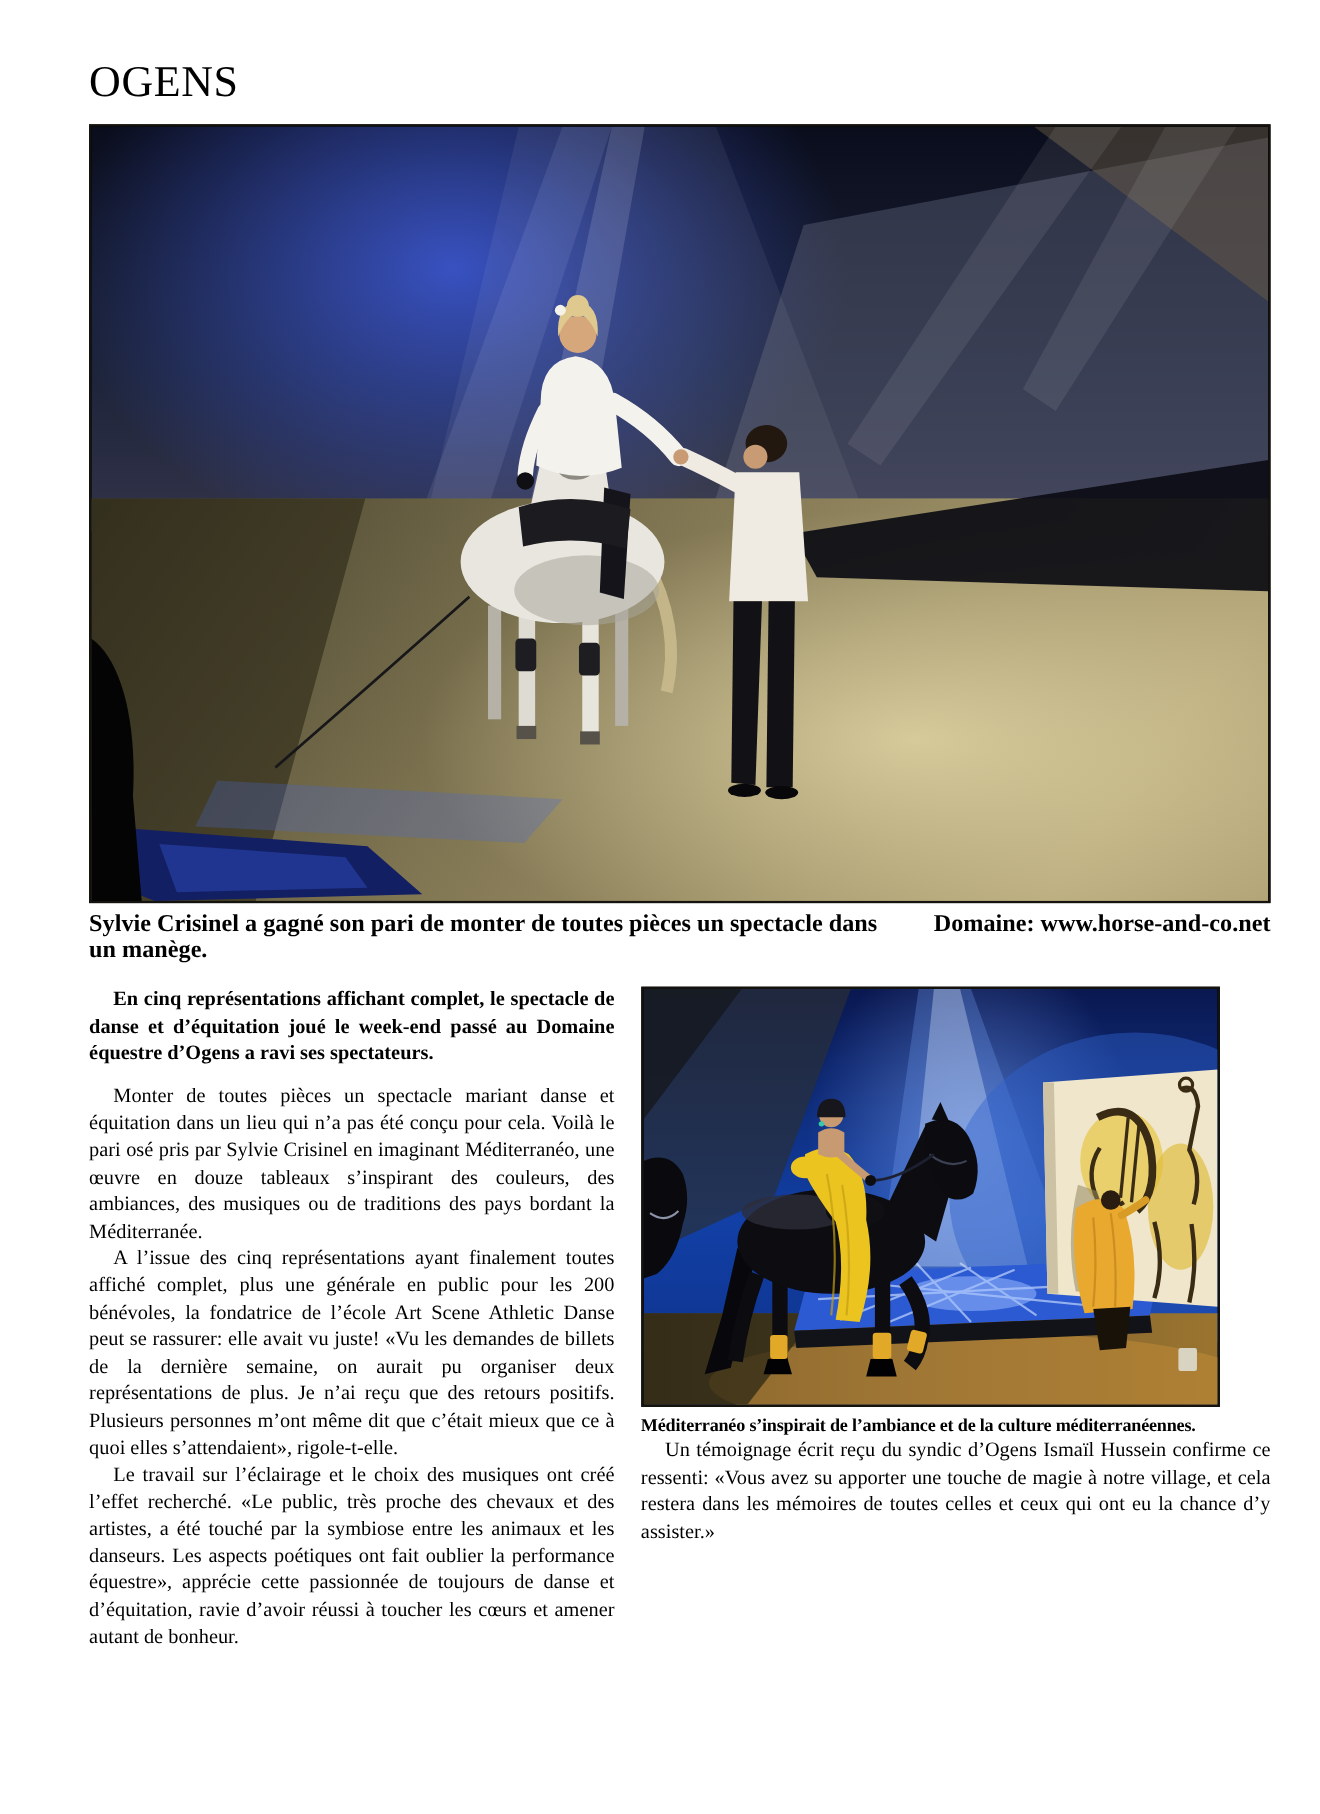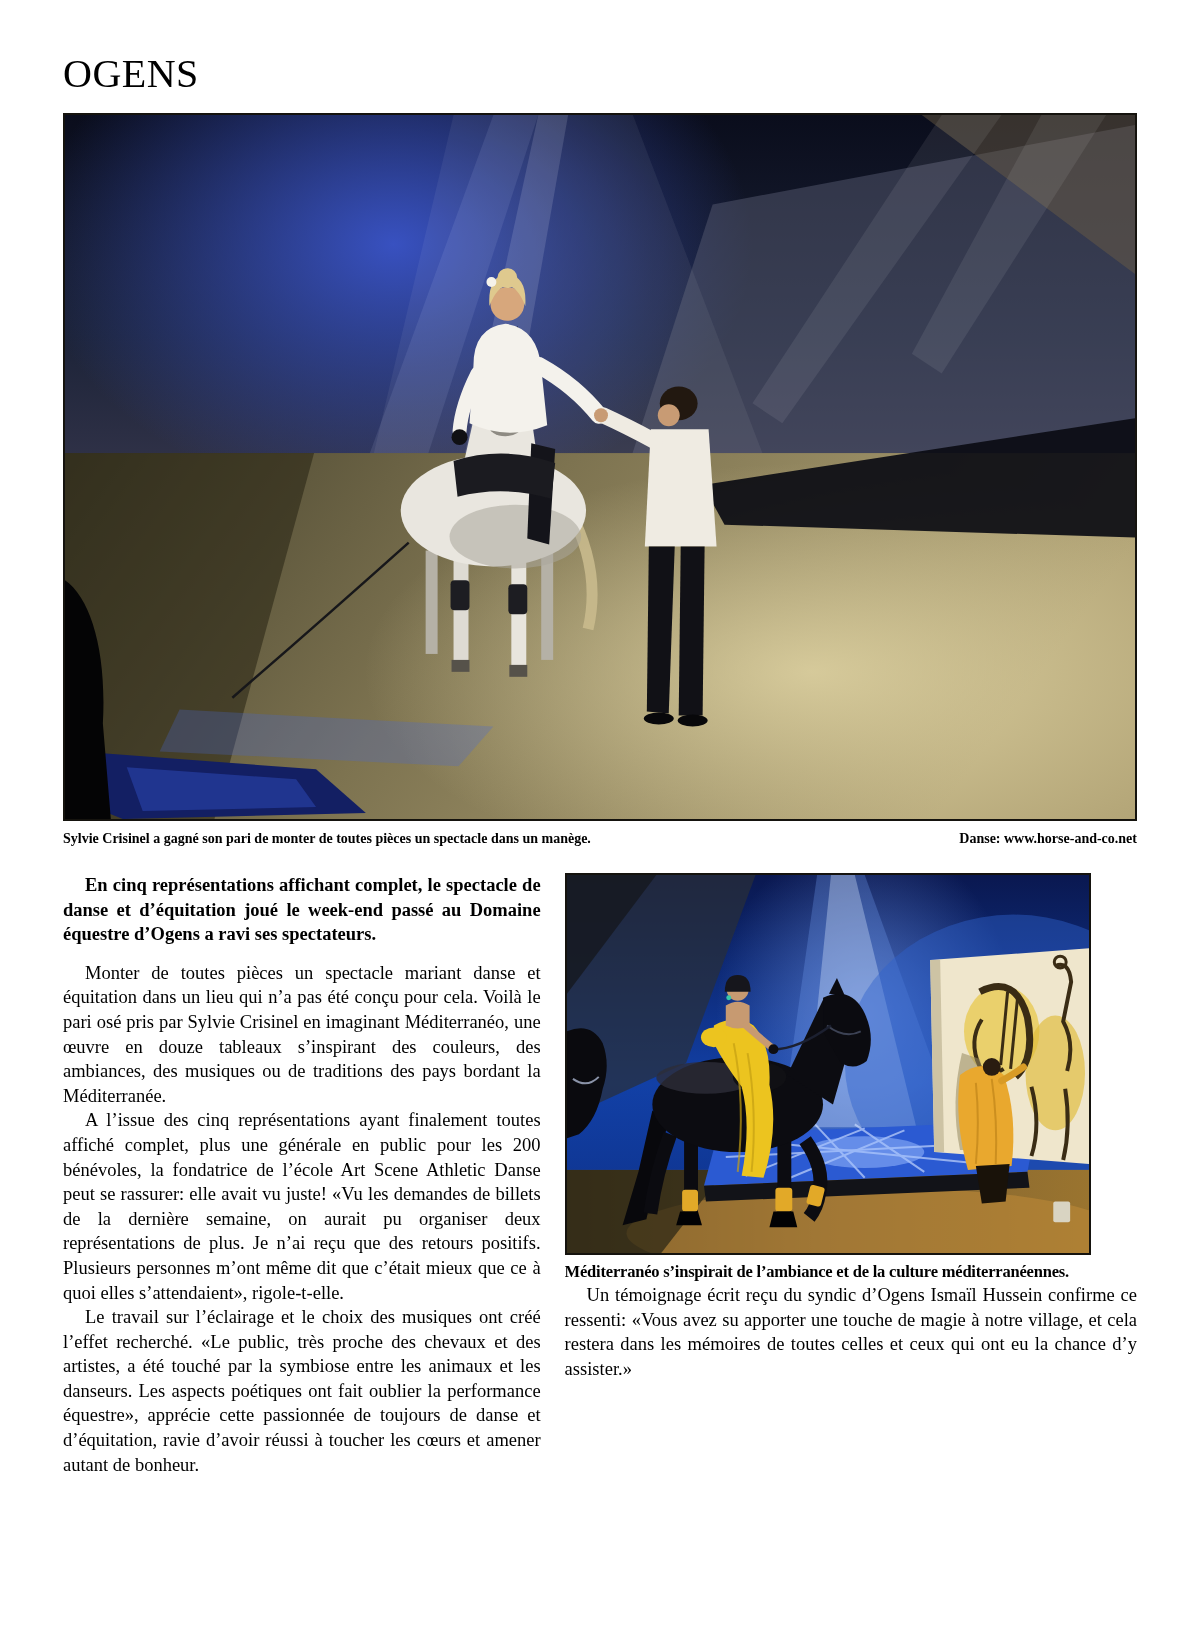--- a/index.html
+++ b/index.html
@@ -7,21 +7,21 @@
     position: relative;
     width: 1200px;
     height: 1649px;
     background: #ffffff;
     font-family: "Liberation Serif", serif;
     color: #000;
     overflow: hidden;
   }
   .content {
     position: absolute;
-    left: 63px;
+    left: 81px;
     top: 0;
     width: 1074px;
   }
   .kicker {
     margin-top: 52px;
     font-size: 40px;
     line-height: 44px;
     letter-spacing: 0.5px;
     font-weight: 400;
   }
@@ -36,24 +36,24 @@
     border: 2px solid #15130e;
     box-sizing: border-box;
     overflow: hidden;
     background:#000;
   }
   .photo svg { display:block; width:100%; height:100%; }
   .photo1 { width: 1074px; height: 708px; margin-top: 17px; }
   .caption-row {
     display: flex;
     justify-content: space-between;
-    align-items: flex-end;
+    align-items: flex-start;
     margin-top: 6px;
     font-weight: 700;
-    font-size: 14px;
+    font-size: 22px;
     line-height: 24px;
   }
   .caption-row .credit { white-space: nowrap; margin-left: 30px; }
   .columns { display: flex; margin-top: 22px; }
   .col-left { width: 524px; }
   .col-right { width: 628px; margin-left: 24px; }
   p.body-text {
     margin: 0;
     text-align: justify;
     font-size: 18.5px;
@@ -169,21 +169,21 @@
           <polygon points="586,434 612,434 606,602 584,600" fill="#111116"></polygon>
           <polygon points="618,434 642,434 640,604 616,604" fill="#111116"></polygon>
           <ellipse cx="596" cy="607" rx="15" ry="6" fill="#08080a"></ellipse>
           <ellipse cx="630" cy="609" rx="15" ry="6" fill="#08080a"></ellipse>
         </g>
       </svg>
     </div>
 
     <div class="caption-row">
       <span>Sylvie Crisinel a gagné son pari de monter de toutes pièces un spectacle dans un manège.</span>
-      <span class="credit">Danse: www.horse-and-co.net</span>
+      <span class="credit">Domaine: www.horse-and-co.net</span>
     </div>
 
     <div class="columns">
       <div class="col-left">
         <p class="body-text lead">En cinq représentations affichant complet, le spectacle de danse et d’équitation joué le week-end passé au Domaine équestre d’Ogens a ravi ses spectateurs.</p>
         <p class="body-text">Monter de toutes pièces un spectacle mariant danse et équitation dans un lieu qui n’a pas été conçu pour cela. Voilà le pari osé pris par Sylvie Crisinel en imaginant Méditerranéo, une œuvre en douze tableaux s’inspirant des couleurs, des ambiances, des musiques ou de traditions des pays bordant la Méditerranée.</p>
         <p class="body-text">A l’issue des cinq représentations ayant finalement toutes affiché complet, plus une générale en public pour les 200 bénévoles, la fondatrice de l’école Art Scene Athletic Danse peut se rassurer: elle avait vu juste! «Vu les demandes de billets de la dernière semaine, on aurait pu organiser deux représentations de plus. Je n’ai reçu que des retours positifs. Plusieurs personnes m’ont même dit que c’était mieux que ce à quoi elles s’attendaient», rigole-t-elle.</p>
         <p class="body-text">Le travail sur l’éclairage et le choix des musiques ont créé l’effet recherché. «Le public, très proche des chevaux et des artistes, a été touché par la symbiose entre les animaux et les danseurs. Les aspects poétiques ont fait oublier la performance équestre», apprécie cette passionnée de toujours de danse et d’équitation, ravie d’avoir réussi à toucher les cœurs et amener autant de bonheur.</p>
       </div>
 

